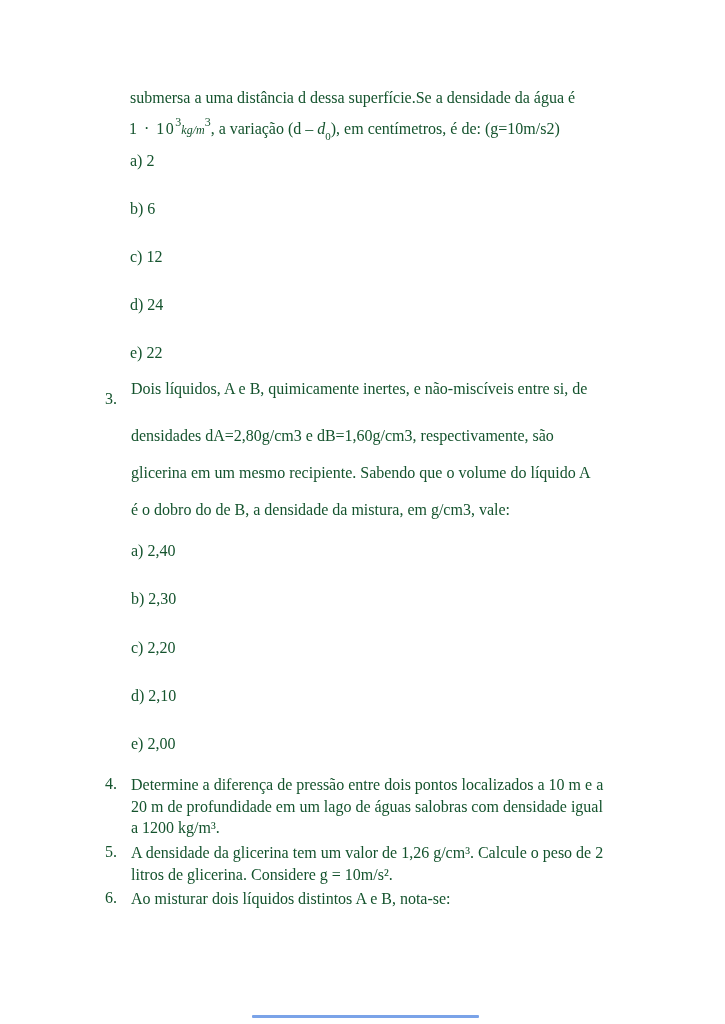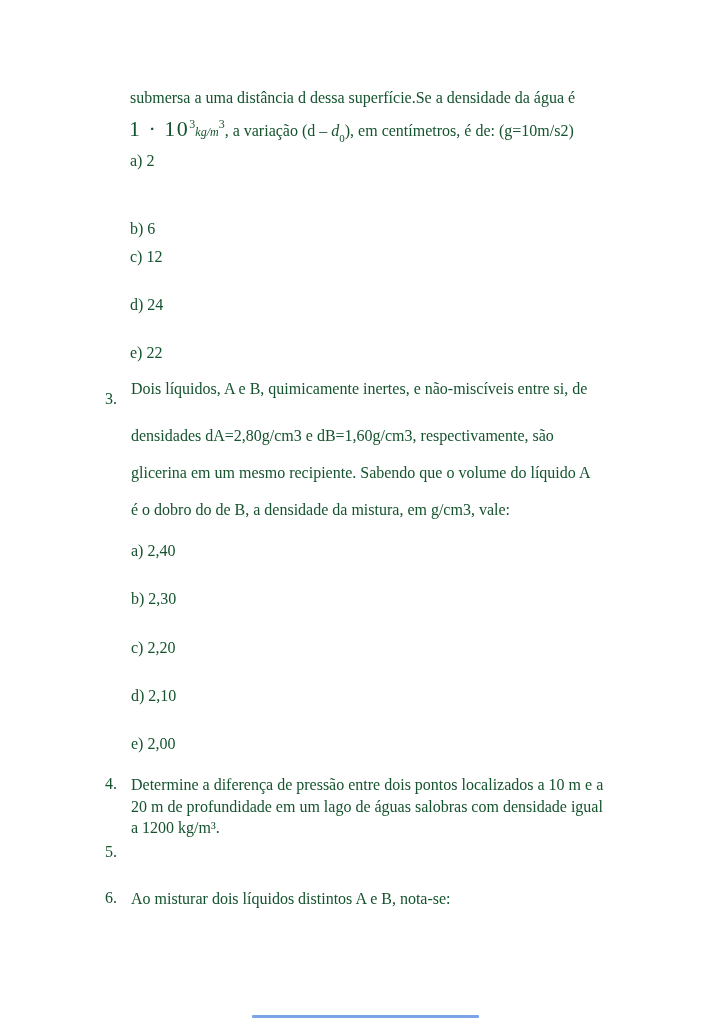--- a/index.html
+++ b/index.html
@@ -31,21 +31,21 @@
   .formula-line {
     font-size: 16px;
   }
   .math {
     font-family: "Liberation Serif", serif;
     font-style: italic;
     font-size: 12px;
   }
   .coeff {
     font-style: normal;
-    font-size: 22px;
+    font-size: 16px;
     letter-spacing: 1.5px;
   }
   .msup {
     position: relative;
     top: -8px;
     font-size: 12px;
     font-style: normal;
   }
   .msub {
     position: relative;
@@ -80,21 +80,21 @@
 
 <div class="page">
 
   <div class="abs" style="left:130px; top:88px;">submersa a uma distância d dessa superfície.Se a densidade da água é</div>
 
   <div class="abs formula-line" style="left:129px; top:119px;">
     <span class="coeff">1 · 10</span><span class="msup">3</span><span class="math">kg/m</span><span class="msup">3</span><span>, a variação (d – </span><span class="dvar">d</span><span class="msub">0</span><span>), em centímetros, é de: (g=10m/s2)</span>
   </div>
 
   <div class="abs" style="left:130px; top:151px;">a) 2</div>
-  <div class="abs" style="left:130px; top:199px;margin-top:20px;">b) 6</div>
+  <div class="abs" style="left:130px; top:199px;">b) 6</div>
   <div class="abs" style="left:130px; top:247px;">c) 12</div>
   <div class="abs" style="left:130px; top:295px;">d) 24</div>
   <div class="abs" style="left:130px; top:343px;">e) 22</div>
 
   <div class="qnum" style="left:105px; top:389px;">3.</div>
   <div class="abs" style="left:131px; top:379px;">Dois líquidos, A e B, quimicamente inertes, e não-miscíveis entre si, de</div>
   <div class="abs" style="left:131px; top:426px;">densidades dA=2,80g/cm3 e dB=1,60g/cm3, respectivamente, são</div>
   <div class="abs" style="left:131px; top:463px;">glicerina em um mesmo recipiente. Sabendo que o volume do líquido A</div>
   <div class="abs" style="left:131px; top:500px;">é o dobro do de B, a densidade da mistura, em g/cm3, vale:</div>
 
@@ -105,20 +105,24 @@
   <div class="abs" style="left:131px; top:734px;">e) 2,00</div>
 
   <div class="qnum" style="left:105px; top:774px;">4.</div>
   <div class="para" style="left:131px; top:774px;">
     <span class="pline">Determine a diferença de pressão entre dois pontos localizados a 10 m e a</span>
     <span class="pline">20 m de profundidade em um lago de águas salobras com densidade igual</span>
     <span class="pline">a 1200 kg/m³.</span>
   </div>
 
   <div class="qnum" style="left:105px; top:842px;">5.</div>
+  <div class="para" style="left:131px; top:842px;">
+    <span class="pline">A densidade da glicerina tem um valor de 1,26 g/cm³. Calcule o peso de 2</span>
+    <span class="pline">litros de glicerina. Considere g = 10m/s².</span>
+  </div>
 
   <div class="qnum" style="left:105px; top:888px;">6.</div>
   <div class="para" style="left:131px; top:888px;">
     <span class="pline">Ao misturar dois líquidos distintos A e B, nota-se:</span>
   </div>
 
   <div class="bottom-rule"></div>
 
 </div>
 

